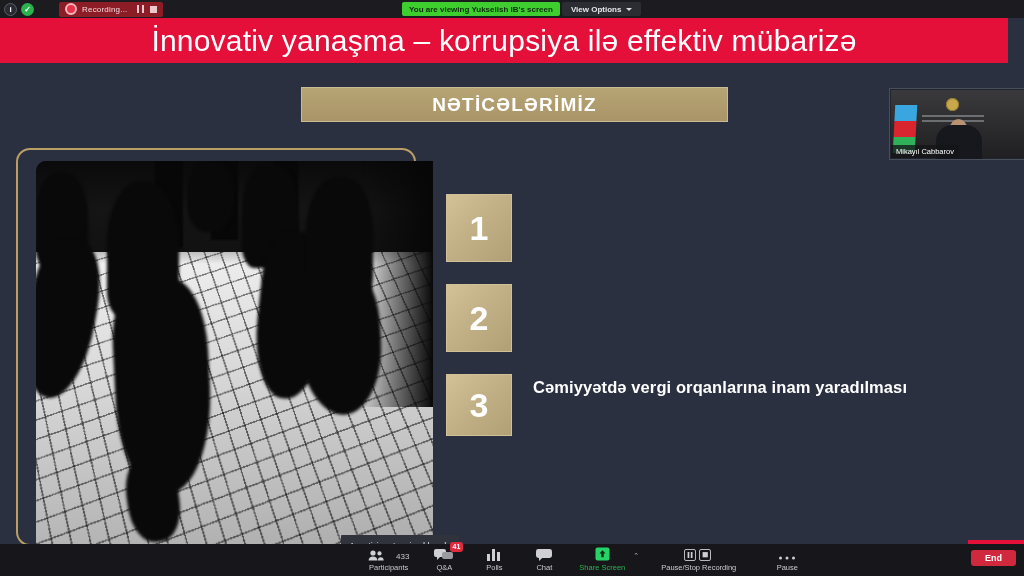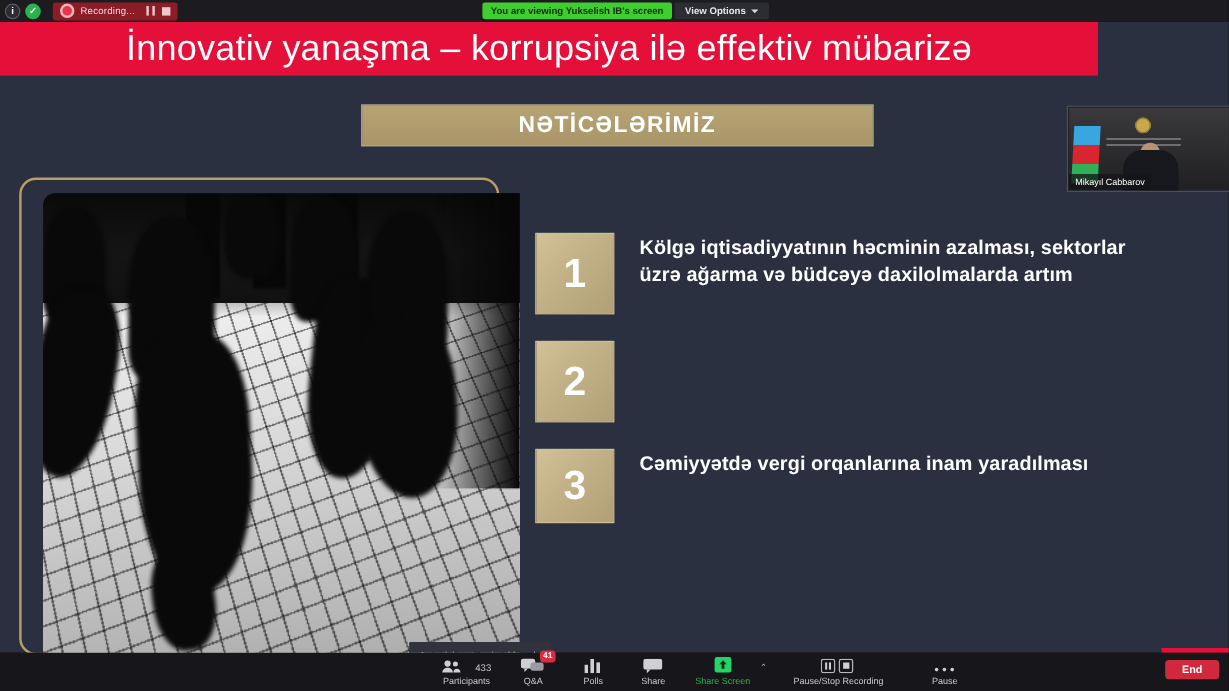--- a/index.html
+++ b/index.html
@@ -17,21 +17,21 @@
   }
   .tb-left{ display:flex; align-items:center; gap:4px; padding-left:4px; }
   .tb-circle{
     width:13px; height:13px; border-radius:50%;
     display:flex; align-items:center; justify-content:center;
     font-size:8px; font-weight:bold; color:#fff;
   }
   .tb-info{ background:#2a2a32; border:1px solid #5b5b66; }
   .tb-shield{ background:#2bb24c; }
   .rec-pill{
-    margin-left:6px; height:15px; background:#8c1c26; border-radius:2px;
+    margin-left:21px; height:15px; background:#8c1c26; border-radius:2px;
     display:flex; align-items:center; gap:5px; padding:0 6px; color:#f3d9dc;
     font-size:8px; letter-spacing:.2px;
   }
   .rec-dot{ width:8px;height:8px;border-radius:50%;background:#e8344a;
     border:2px solid #f2b6be; box-sizing:content-box; }
   .rec-dot i{ display:block; }
   .rec-ctrl{ display:flex; gap:6px; align-items:center; margin-left:4px; }
   .ic-pause{ width:7px;height:8px; border-left:2px solid #e9c9cd; border-right:2px solid #e9c9cd; }
   .ic-stop{ width:7px;height:7px; background:#e9c9cd; }
 
@@ -48,21 +48,21 @@
   }
   .caret-d{ width:0;height:0;border-left:3px solid transparent;border-right:3px solid transparent;
     border-top:3px solid #d8d8de; }
 
   
   .slide{
     position:absolute; left:0; top:18px; width:1024px; height:526px;
     background:#2b3040; overflow:hidden;
   }
   .redband{
-    position:absolute; left:0; top:0; width:915px; height:45px;
+    position:absolute; left:0; top:0; width:1008px; height:45px;
     background:#e4103a; display:flex; align-items:center; justify-content:center;
   }
   .redband .title{
     color:#ffffff; font-size:30px; font-weight:400; letter-spacing:.2px;
     white-space:nowrap;
   }
   .goldbanner{
     position:absolute; left:301px; top:69px; width:427px; height:35px;
     background:linear-gradient(180deg,#b7a474 0%, #a99568 100%);
     border:1px solid #cbbb92;
@@ -260,21 +260,20 @@
       <div class="sh s4"></div>
       <div class="sh s4b"></div>
     </div>
   </div>
 
   <div class="raised-hand">4 participants raised hand</div>
 
   <div class="items">
     <div class="item i1">
       <div class="numbox">1</div>
-      <div class="itxt">Kölgə iqtisadiyyatının həcminin azalması, sektorlar üzrə ağarma və büdcəyə daxilolmalarda artım</div>
     </div>
     <div class="item i2">
       <div class="numbox">2</div>
     </div>
     <div class="item i3">
       <div class="numbox">3</div>
       <div class="itxt">Cəmiyyətdə vergi orqanlarına inam yaradılması</div>
     </div>
   </div>
 
@@ -331,21 +330,21 @@
       <div class="bb-lbl">Polls</div>
     </div>
 
     <div class="bb-btn">
       <div class="bb-ico">
         <svg width="16" height="12" viewBox="0 0 16 12">
             <rect x="0" y="0" width="16" height="9" rx="2.4" fill="#cfd0d4"></rect>
             <path d="M3 9l0 3 3.2-3z" fill="#cfd0d4"></path>
           </svg>
       </div>
-      <div class="bb-lbl">Share</div>
+      <div class="bb-lbl">Chat</div>
     </div>
 
     <div class="bb-btn">
       <div class="bb-ico">
         <svg width="15" height="14" viewBox="0 0 15 14">
             <rect x="0.5" y="0.5" width="14" height="13" rx="2" fill="#26d367"></rect>
             <path d="M7.5 3.2l3 3.4h-1.8v3.6H6.3V6.6H4.5z" fill="#0b2d14"></path>
           </svg>
       </div>
       <div class="bb-lbl green">Share Screen</div>

